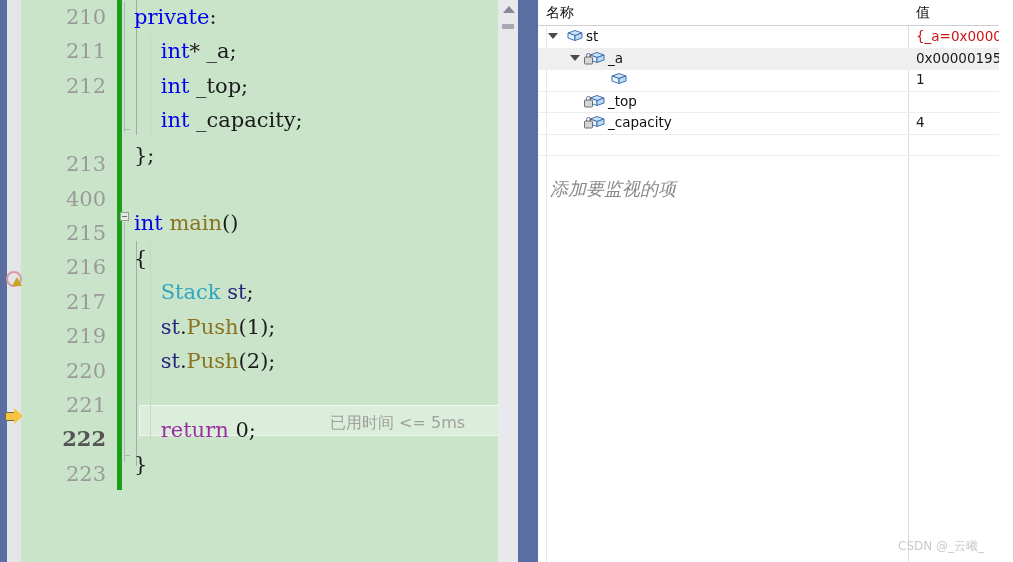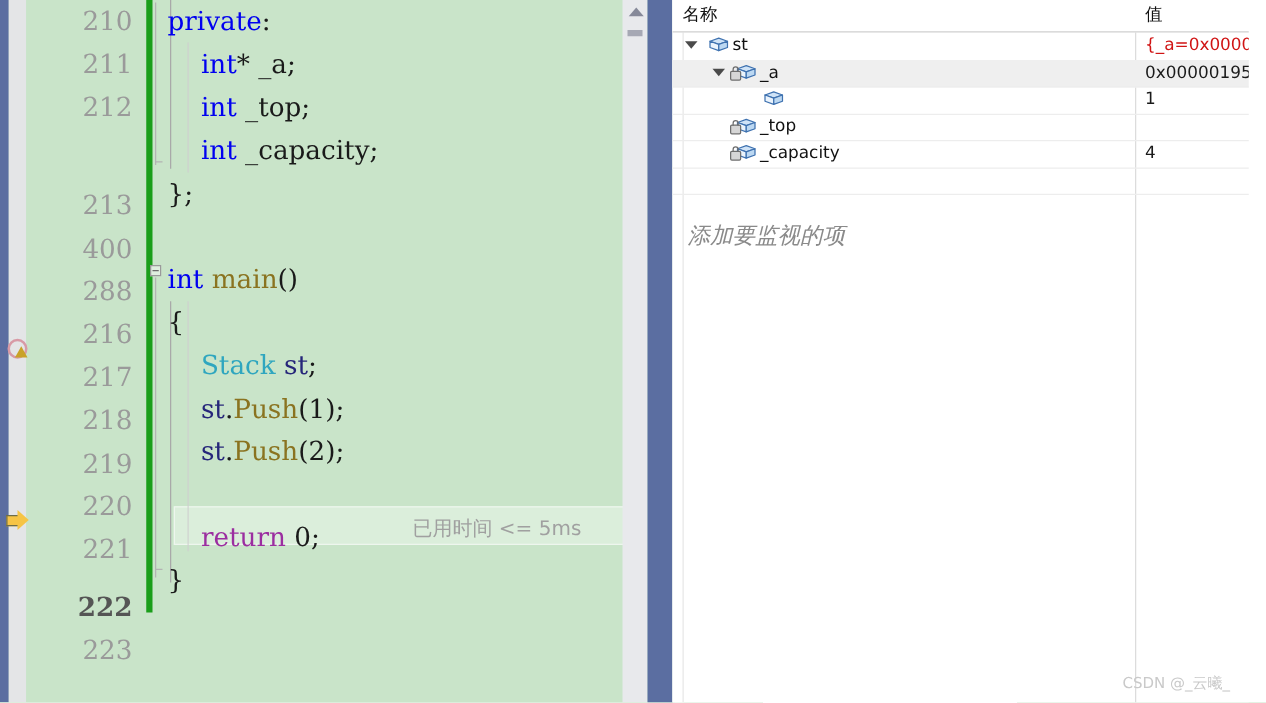--- a/index.html
+++ b/index.html
@@ -32,21 +32,21 @@
     background:#c9e4c9;
   }
   
   .linenos{
     position:absolute;left:21px;top:0;width:95px;height:562px;
     text-align:right;
     font-family:"DejaVu Serif","Liberation Serif",serif;
     font-size:21px;color:#9a9a9a;
   }
   .ln{height:34.4px;line-height:34.4px;padding-right:10px;box-sizing:border-box;}
-  .ln.cur{color:#555;font-weight:bold;margin-top:12px;}
+  .ln.cur{color:#555;font-weight:bold;}
 
   
   .outline{
     position:absolute;left:118px;top:0;width:16px;height:562px;
   }
   .collapse-box{
     position:absolute;left:2px;width:9px;height:9px;
     border:1px solid #9a9a9a;background:#dfeedf;box-sizing:border-box;
   }
   .collapse-box:after{
@@ -217,24 +217,23 @@
     <div class="code-bg"></div>
 
     <div class="changebar"></div>
 
     <div class="linenos" id="linenos">
         <div class="ln" style="height: 34.4px; line-height: 34.4px;">210</div>
         <div class="ln" style="height: 34.4px; line-height: 34.4px;">211</div>
         <div class="ln" style="height: 34.4px; line-height: 34.4px;">212</div>
         <div class="ln" style="height: 34.4px; line-height: 34.4px; margin-top: 44px;">213</div>
         <div class="ln" style="height: 34.4px; line-height: 34.4px;">400</div>
-        <div class="ln" style="height: 34.4px; line-height: 34.4px;">288</div>
+        <div class="ln" style="height: 34.4px; line-height: 34.4px;">215</div>
         <div class="ln" style="height: 34.4px; line-height: 34.4px;">216</div>
         <div class="ln" style="height: 34.4px; line-height: 34.4px;">217</div>
-        <div class="ln" style="height: 34.4px; line-height: 34.4px;">218</div>
         <div class="ln" style="height: 34.4px; line-height: 34.4px;">219</div>
         <div class="ln" style="height: 34.4px; line-height: 34.4px;">220</div>
         <div class="ln" style="height: 34.4px; line-height: 34.4px;">221</div>
         <div class="ln cur" style="height: 34.4px; line-height: 34.4px;">222</div>
         <div class="ln" style="height: 34.4px; line-height: 34.4px;">223</div>
       </div>
 
     <div class="outline">
       <div class="collapse-box" style="top:212px;"></div>
       <div class="outline-line" style="top:222px;height:240px;"></div>

